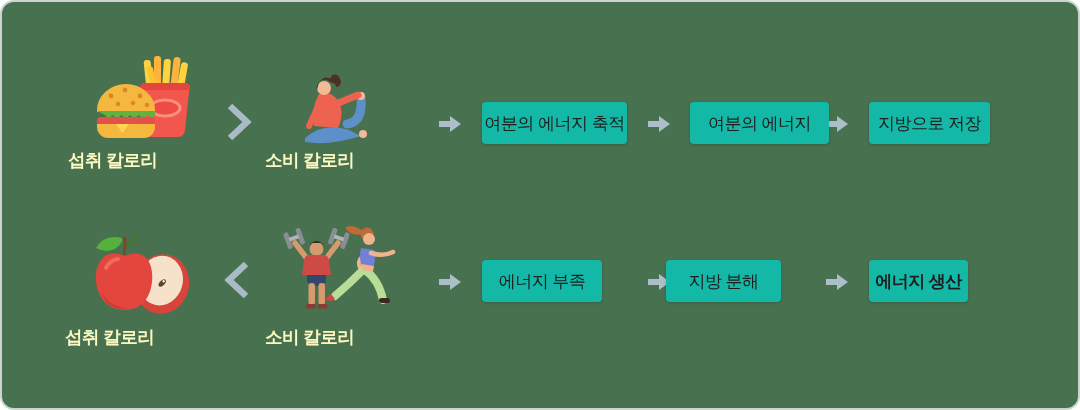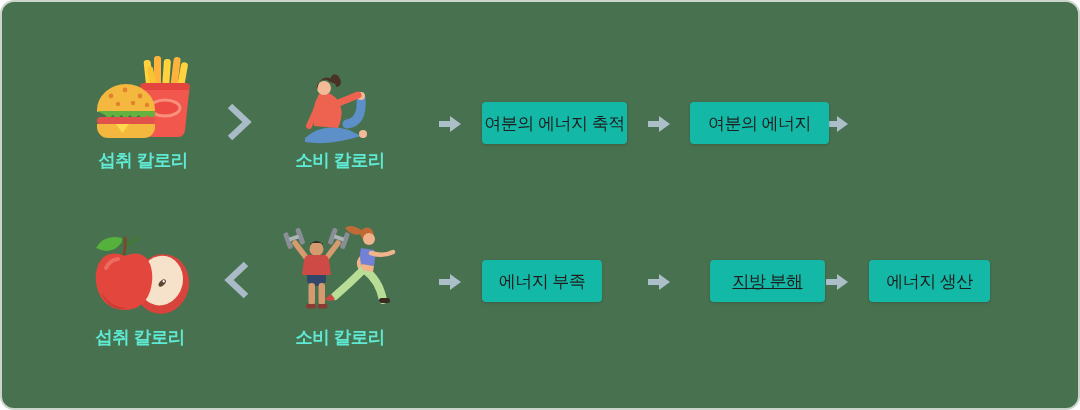--- a/index.html
+++ b/index.html
@@ -6,22 +6,22 @@
   body{width:1080px;height:410px;font-family:"Liberation Sans","DejaVu Sans",sans-serif;}
   .canvas{
     position:relative;width:1076px;height:406px;
     background:#48714F;
     border:2px solid #CBD5CC;border-radius:14px;
     overflow:hidden;box-sizing:content-box;
   }
   .abs{position:absolute;}
   .icon-label{
     position:absolute;height:22px;line-height:22px;
-    text-align:center;font-size:17.5px;font-weight:800;
-    color:#5eead4;letter-spacing:-0.5px;
+    text-align:left;font-size:17.5px;font-weight:800;
+    color:#fef9c3;letter-spacing:-0.5px;
   }
   .step-box{
     position:absolute;height:42px;
     background:#14b8a6;border-radius:4px;
     display:flex;align-items:center;justify-content:center;
     font-size:17px;font-weight:500;color:#1E1E1E;letter-spacing:-0.5px;
     box-shadow:0 1px 3px rgba(0,0,0,0.18);
   }
   svg{display:block;}
 </style>
@@ -103,20 +103,21 @@
       </svg>
   </div>
   <div class="abs" style="left:824px;top:114px;">
     <svg width="22" height="16" viewBox="0 0 22 16">
         <path d="M0,5 h11 v-5 l11,8 -11,8 v-5 h-11 z" fill="#ACBFC9"></path>
       </svg>
   </div>
 
   <div class="step-box" style="left:480px;top:100px;width:145px;">여분의 에너지 축적</div>
   <div class="step-box" style="left:688px;top:100px;width:139px;">여분의 에너지</div>
+  <div class="step-box" style="left:867px;top:100px;width:121px;">지방으로 저장</div>
 
   <div class="abs" style="left:90px;top:228px;">
     <svg width="102" height="88" viewBox="0 0 102 88">
 
       <path d="M30,8 q-18,-4 -26,10 q16,8 26,-6 z" fill="#55B13C"></path>
       <path d="M33,8 q1,8 -1,16" fill="none" stroke="#7A4A28" stroke-width="3" stroke-linecap="round"></path>
       <path d="M36,14 q6,-2 9,-7" fill="none" stroke="#3F7A2E" stroke-width="2.5" stroke-linecap="round"></path>
 
       <g transform="rotate(14 70 54)">
         <ellipse cx="70" cy="54" rx="27" ry="30" fill="#D8443B"></ellipse>
@@ -204,16 +205,16 @@
         <path d="M0,5 h11 v-5 l11,8 -11,8 v-5 h-11 z" fill="#ACBFC9"></path>
       </svg>
   </div>
   <div class="abs" style="left:824px;top:272px;">
     <svg width="22" height="16" viewBox="0 0 22 16">
         <path d="M0,5 h11 v-5 l11,8 -11,8 v-5 h-11 z" fill="#ACBFC9"></path>
       </svg>
   </div>
 
   <div class="step-box" style="left:480px;top:258px;width:120px;">에너지 부족</div>
-  <div class="step-box" style="left:708px;top:258px;width:115px;text-decoration:underline;">지방 분해</div>
-  <div class="step-box" style="left:867px;top:258px;width:121px;">에너지 생산</div>
+  <div class="step-box" style="left:664px;top:258px;width:115px;">지방 분해</div>
+  <div class="step-box" style="left:867px;top:258px;width:99px;font-weight:bold;">에너지 생산</div>
 
 </div>
 
 </body></html>

